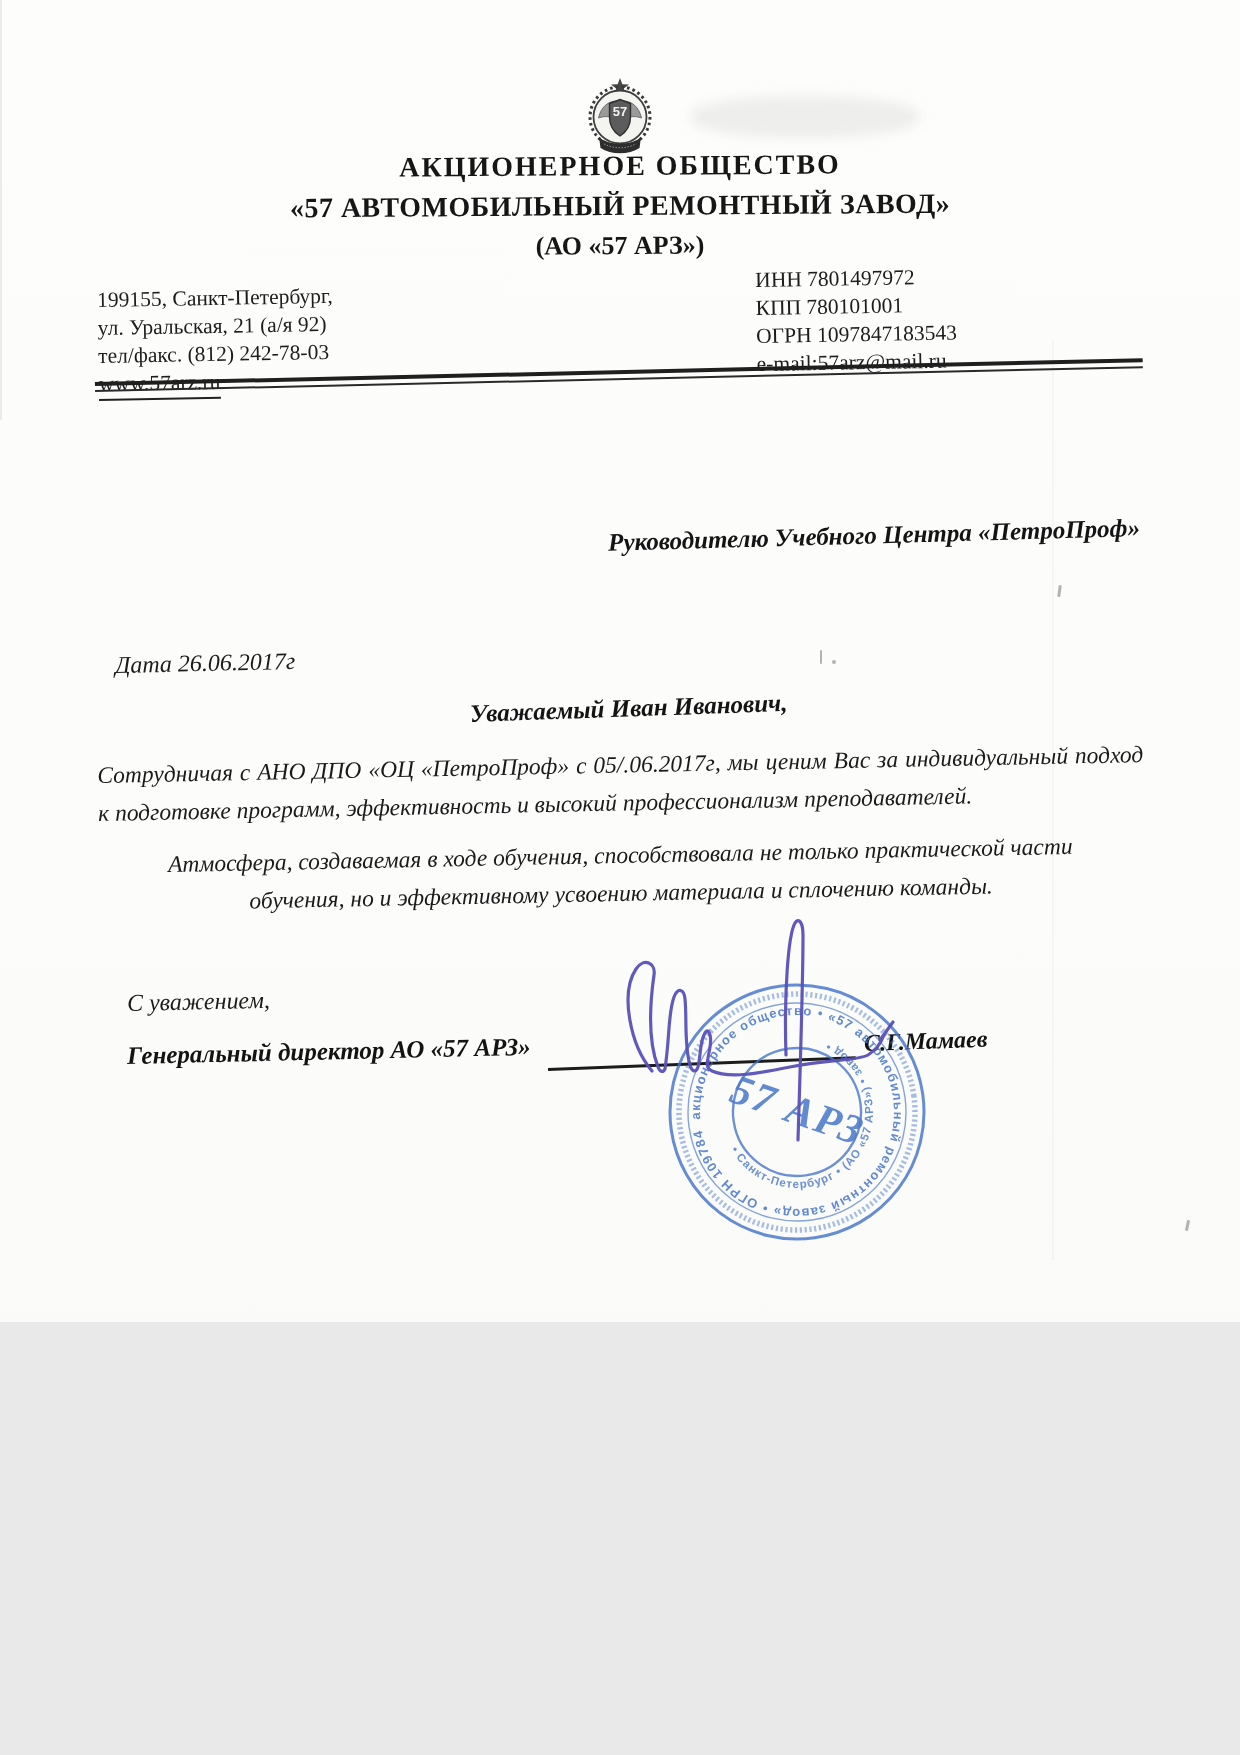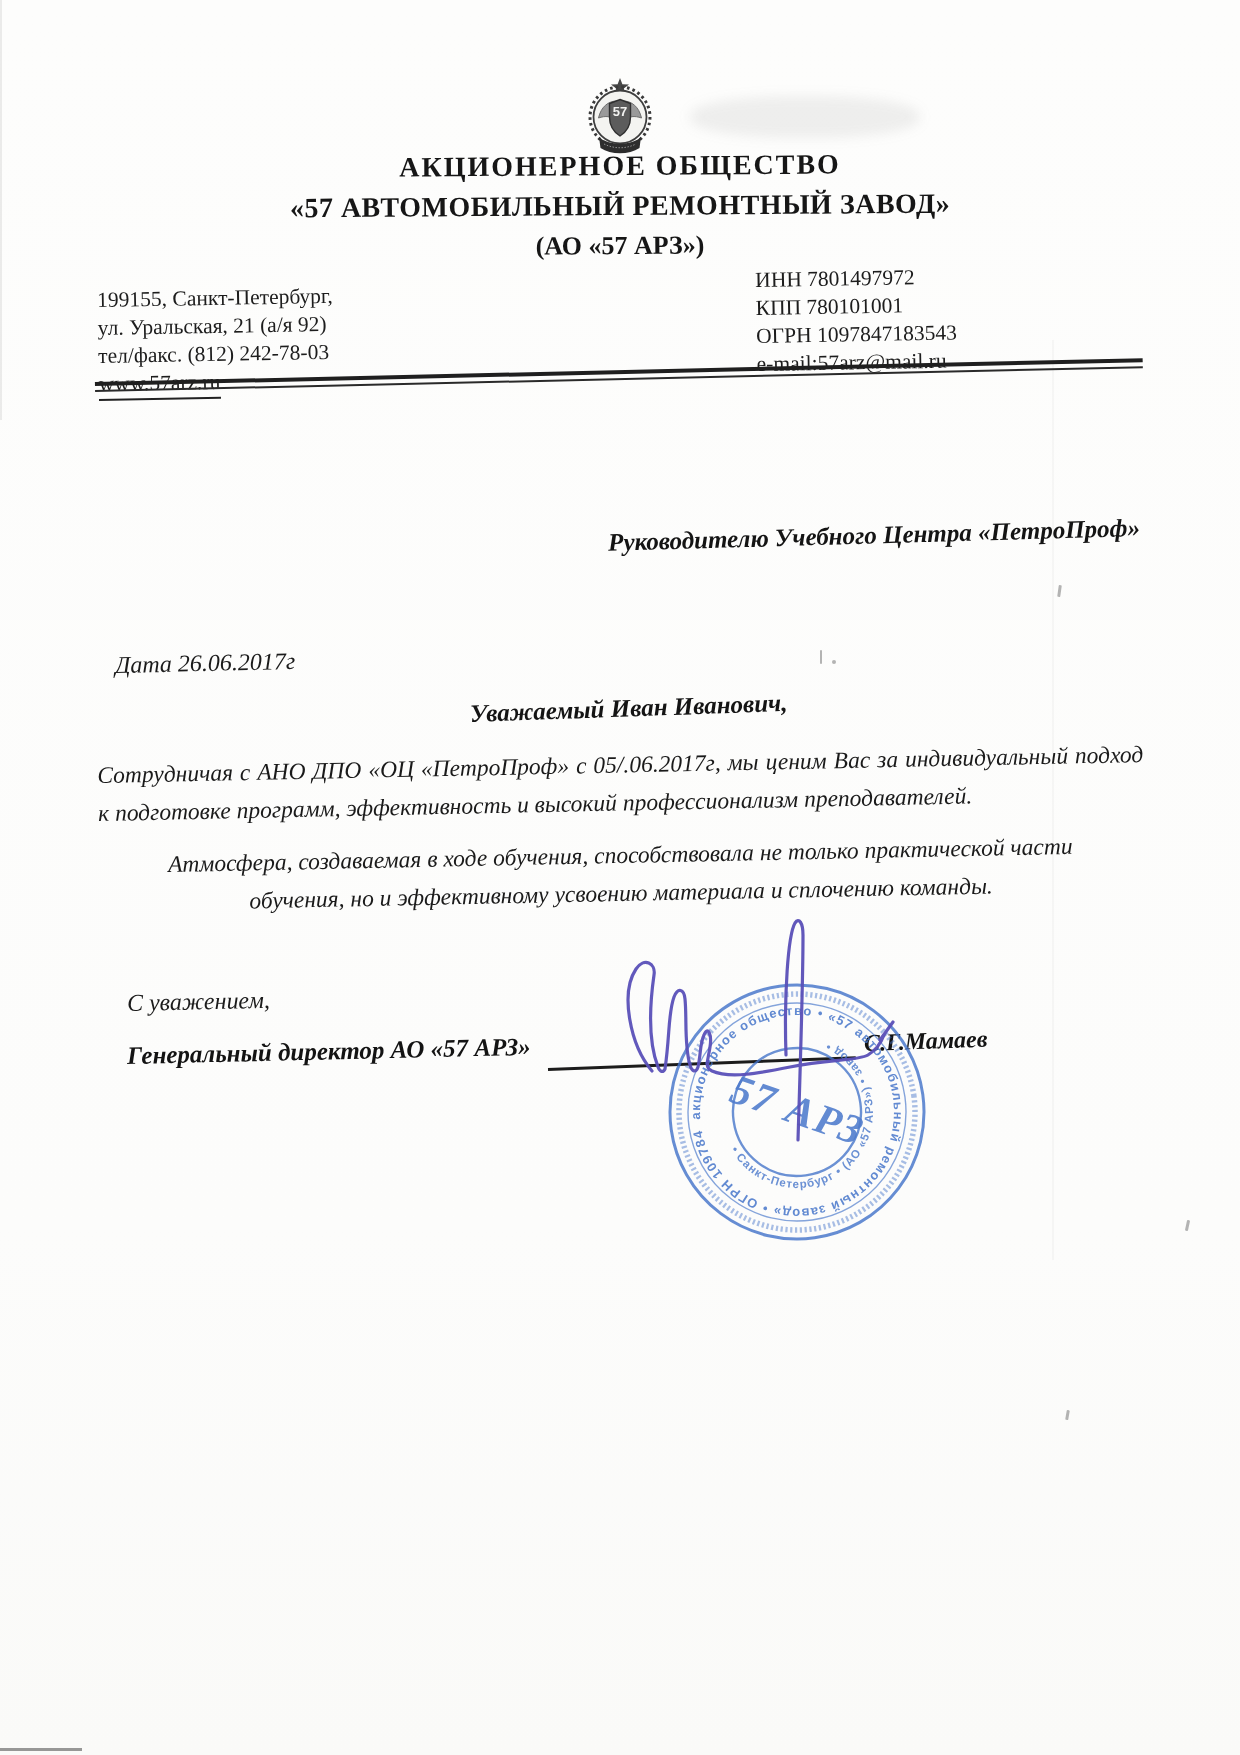--- a/index.html
+++ b/index.html
@@ -1,17 +1,17 @@
 <!DOCTYPE html>
 <html><head>
 <meta charset="utf-8">
 <style>
   html,body{margin:0;padding:0;background:#e9e9e9;}
   .page{
-    position:relative; width:1240px; height:1755px; margin:0 auto;
+    position:relative; width:1240px; height:1322px; margin:0 auto;
     background:linear-gradient(180deg,#fdfdfc 0%,#fcfcfb 70%,#fafaf8 100%);
     overflow:hidden;
     font-family:"Liberation Serif","DejaVu Serif",serif;
     color:#1b1b1b;
   }
   .abs{position:absolute;}
   .center-line{position:absolute; left:0; width:1240px; text-align:center;}
   .hdr{font-weight:bold; color:#161616;}
   .hdr1{top:150px; font-size:28px; letter-spacing:2px; transform:rotate(-.4deg);}
   .hdr2{top:190px; font-size:28px; letter-spacing:.5px; transform:rotate(-.4deg);}

